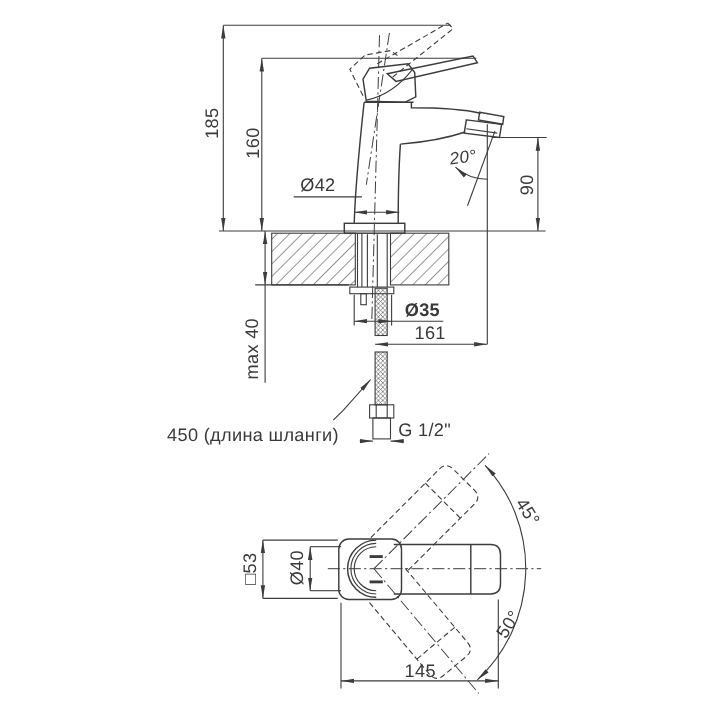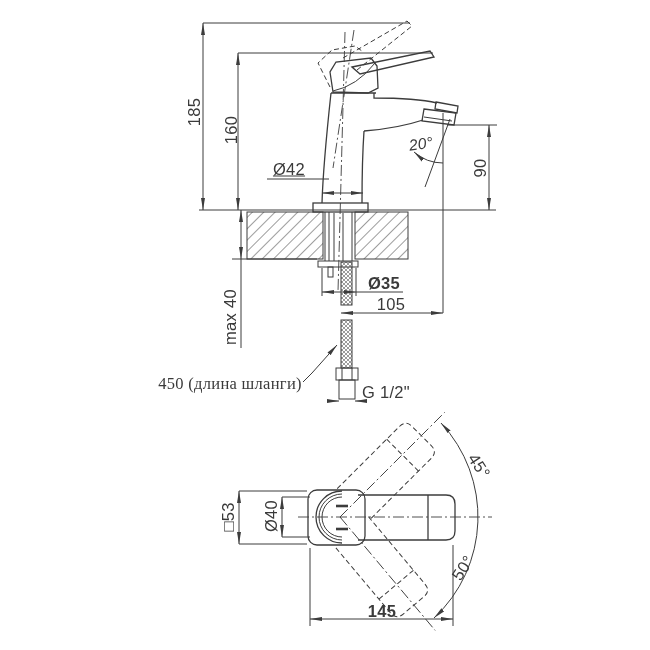--- a/index.html
+++ b/index.html
@@ -192,27 +192,27 @@
       <line class="dim" x1="310" y1="548" x2="310" y2="626"></line>
       <line class="dim" x1="453" y1="545" x2="453" y2="626"></line>
       <line class="dim" x1="310" y1="619" x2="453" y2="619" marker-start="url(#arw)" marker-end="url(#arw)"></line>
     </g>
   </g>
 </svg>
 
   <div class="lbl rot90" style="left:194px;top:112px;">185</div>
   <div class="lbl rot90" style="left:231px;top:130px;">160</div>
   <div class="lbl rot90" style="left:230px;top:317px;">max 40</div>
-  <div class="lbl" style="left:289px;top:169px;text-decoration:underline;">Ø42</div>
+  <div class="lbl" style="left:289px;top:169px;">Ø42</div>
   <div class="lbl it" style="left:421px;top:144px;transform:translate(-50%,-50%) rotate(-8deg);">20°</div>
   <div class="lbl rot90" style="left:480px;top:168px;">90</div>
   <div class="lbl" style="left:384px;top:283px;font-weight:bold;">Ø35</div>
-  <div class="lbl" style="left:391px;top:304px;">105</div>
-  <div class="lbl" style="left:230px;top:384px;font-family:Liberation Serif, serif;">450 (длина шланги)</div>
+  <div class="lbl" style="left:391px;top:304px;">161</div>
+  <div class="lbl" style="left:230px;top:396px;">450 (длина шланги)</div>
   <div class="lbl" style="left:386px;top:392px;">G 1/2"</div>
 
   <div class="lbl rot90" style="left:228px;top:517px;">□53</div>
   <div class="lbl rot90" style="left:271px;top:516px;">Ø40</div>
   <div class="lbl" style="left:479px;top:466px;transform:translate(-50%,-50%) rotate(57deg);">45°</div>
   <div class="lbl" style="left:463px;top:568px;transform:translate(-50%,-50%) rotate(-57deg);">50°</div>
-  <div class="lbl" style="left:382px;top:611px;font-weight:bold;">145</div>
+  <div class="lbl" style="left:382px;top:611px;">145</div>
 
 </div>
 
 </body></html>

